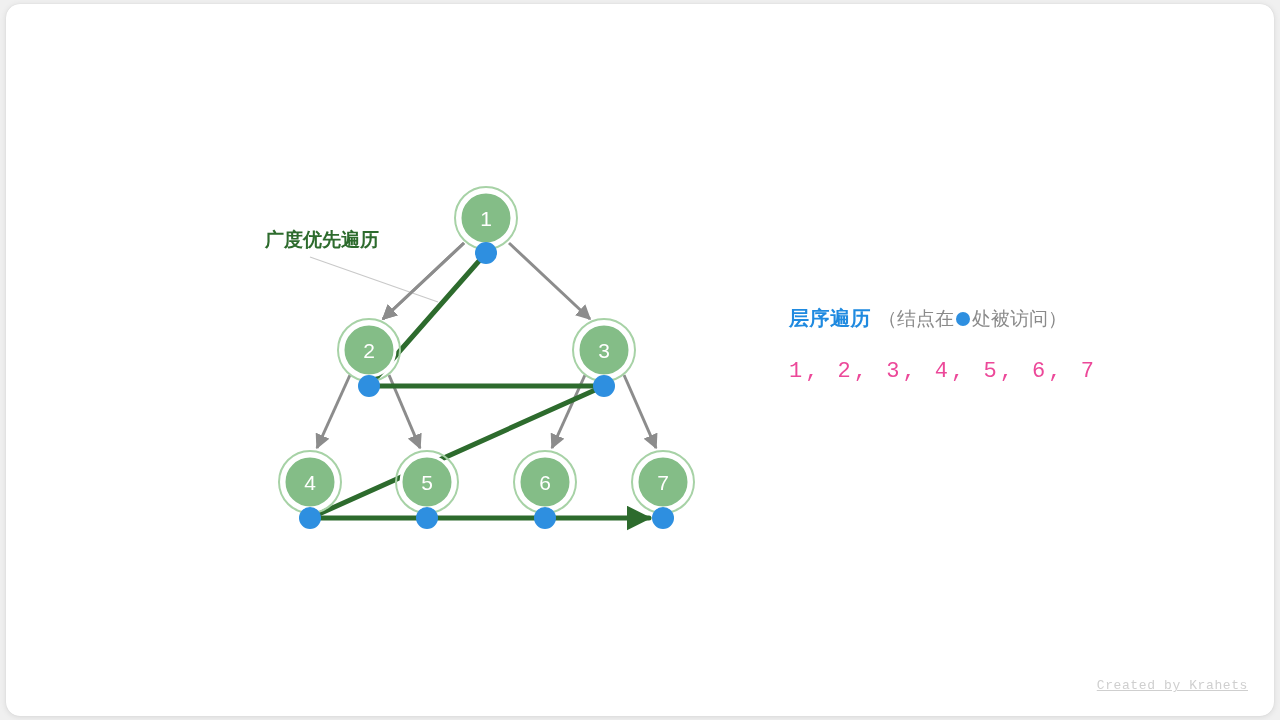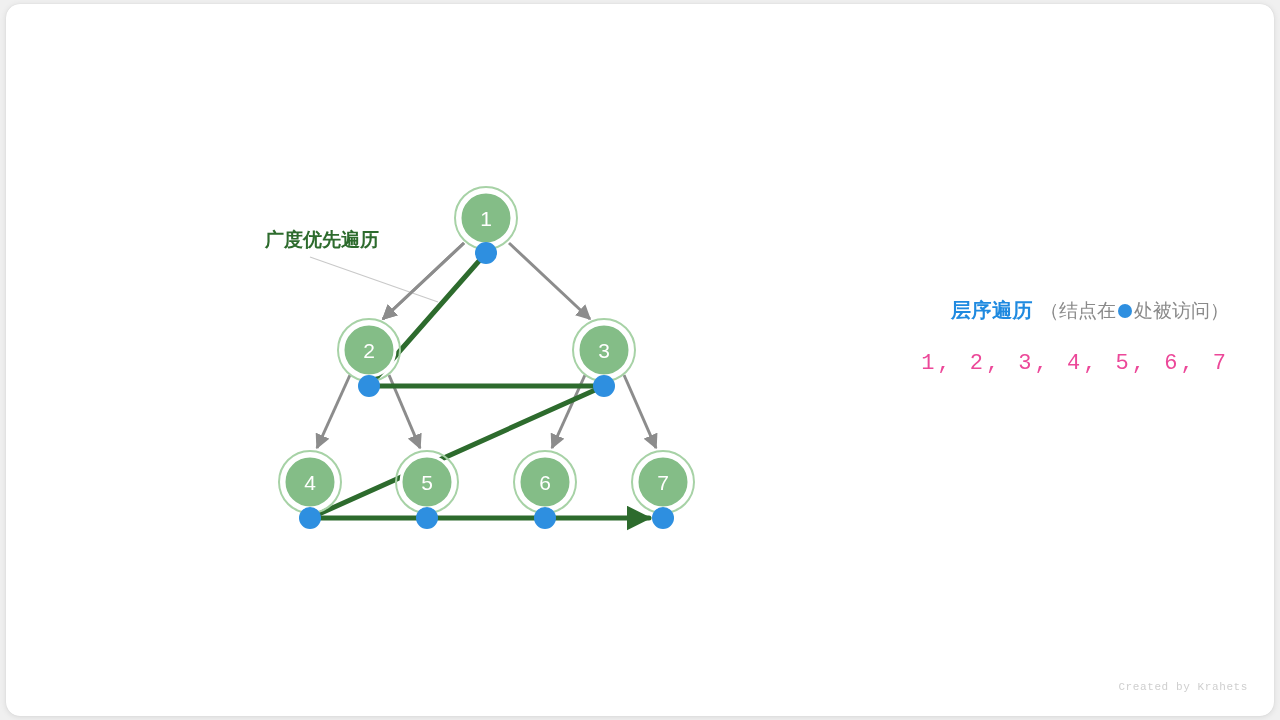--- a/index.html
+++ b/index.html
@@ -36,23 +36,22 @@
   }
   .bfs-label {
     font-family: "Liberation Sans", sans-serif;
     font-size: 19px;
     font-weight: bold;
     fill: #2d6b2d;
   }
   #right-panel {
     position: absolute;
     left: 783px;
-    top: 296px;
+    top: 304px;
     width: 440px;
-    text-align: right;
   }
   #panel-heading {
     white-space: nowrap;
     line-height: 1;
   }
   .heading-main {
     font-size: 20px;
     font-weight: bold;
     color: #1f8ae0;
     letter-spacing: 0.5px;
@@ -77,23 +76,24 @@
     font-size: 22px;
     color: #ec4899;
     letter-spacing: 3px;
     white-space: nowrap;
   }
   #footer {
     position: absolute;
     right: 26px;
     bottom: 23px;
     font-family: "Liberation Mono", monospace;
-    font-size: 11px;
+    font-size: 13px;
     color: #cfcfcf;
     letter-spacing: 0.6px;
+    text-decoration: underline;
   }
 </style>
 </head>
 <body>
 
 <div id="card">
 
   <svg id="diagram" viewBox="0 0 1268 712">
     <defs>
       <marker id="gray-arrow" viewBox="0 0 10 10" refX="9" refY="5" markerWidth="5" markerHeight="5" orient="auto-start-reverse">

